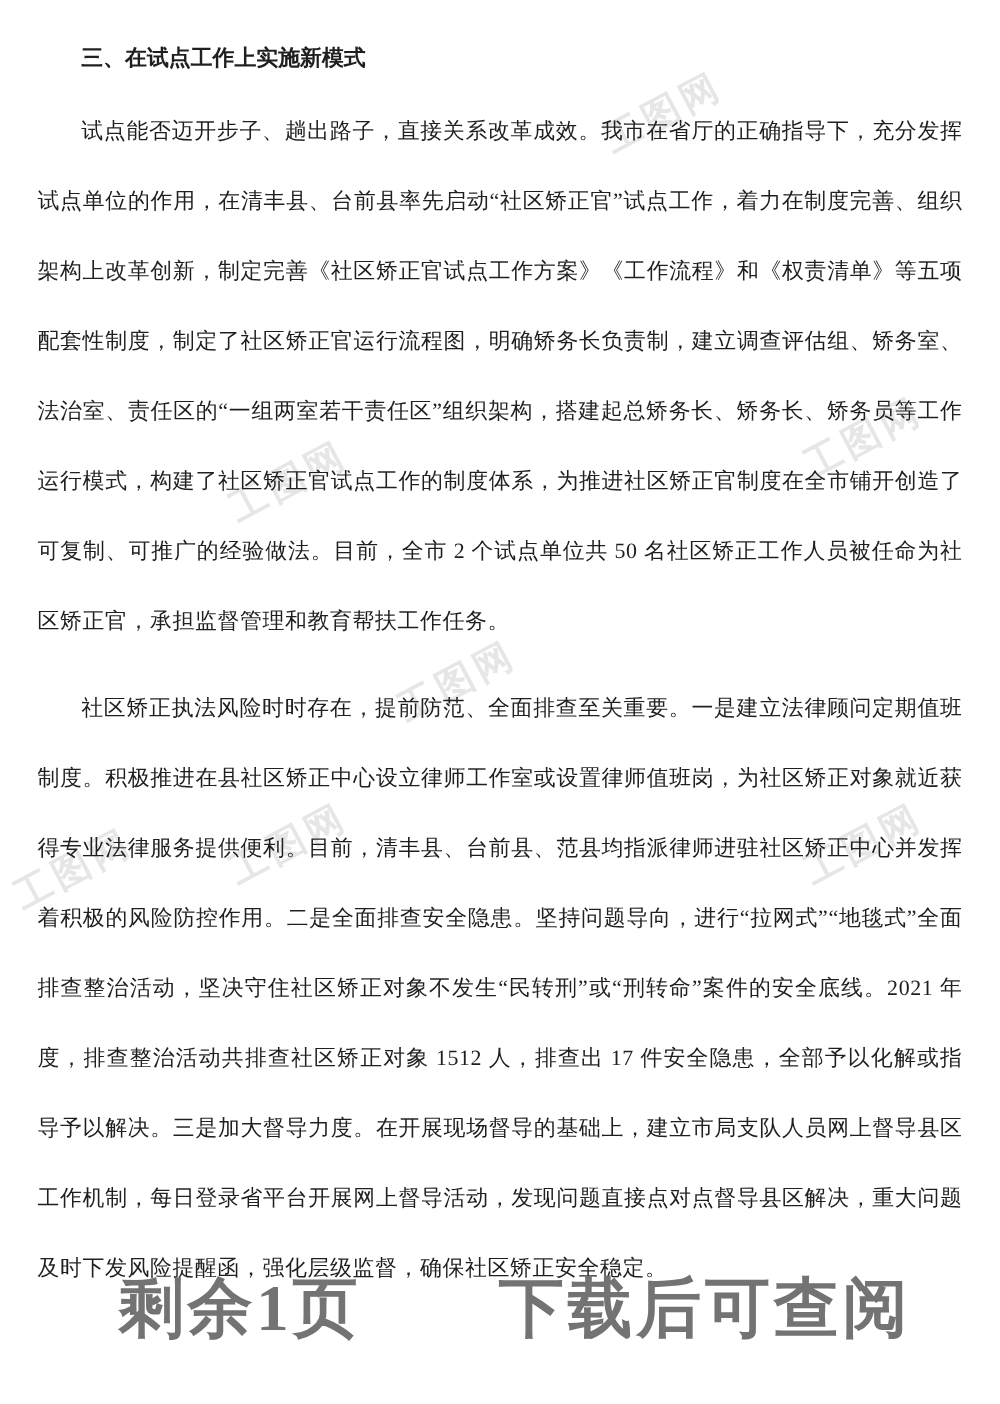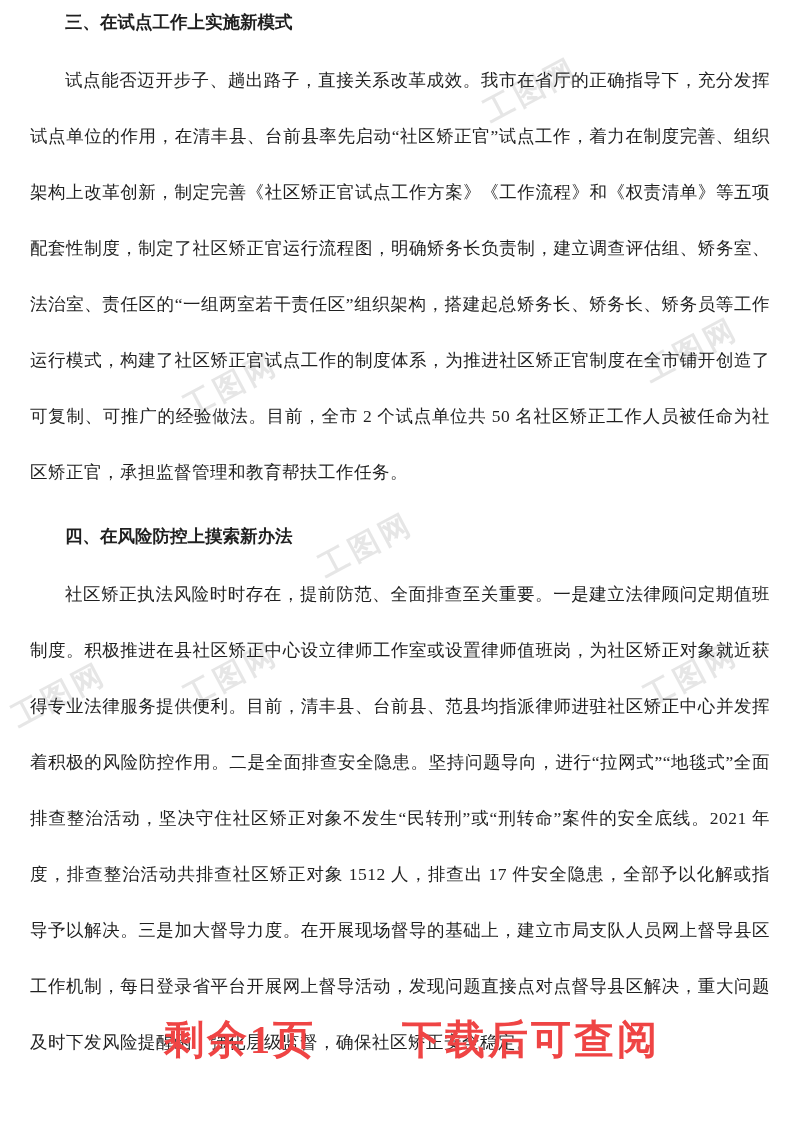--- a/index.html
+++ b/index.html
@@ -29,21 +29,21 @@
     font-weight: bold;
     color: rgba(140, 140, 140, 0.22);
     transform: rotate(-28deg);
     letter-spacing: 4px;
     white-space: nowrap;
     user-select: none;
   }
   .content {
     position: relative;
     z-index: 2;
-    padding: 0 30px 0 30px;
+    padding: 24px 30px 0 30px;
     font-family: Liberation Serif, serif;
   }
   .sec-heading {
     font-size: 17.5px;
     font-weight: bold;
     line-height: 44px;
     text-indent: 2em;
     margin: 0 0 8px 0;
   }
   .sec-heading.second {
@@ -57,23 +57,23 @@
     margin: 0 0 14px 0;
     letter-spacing: 0.5px;
   }
   .footer-note {
     position: absolute;
     z-index: 2;
     left: 0;
     right: 0;
     top: 1012px;
     text-align: center;
-    font-size: 40px;
+    font-size: 52px;
     font-weight: bold;
-    color: #ef4444;
+    color: #737373;
     letter-spacing: 3px;
     font-family: "Liberation Serif", "DejaVu Serif", serif;
     padding-left: 24px;
   }
 </style>
 </head>
 <body>
 
 <div class="page">
 
@@ -85,20 +85,19 @@
     <div class="wm" style="left:180px; top:655px;">工图网</div>
     <div class="wm" style="left:640px; top:655px;">工图网</div>
     <div class="wm" style="left:8px;  top:675px;">工图网</div>
   </div>
 
   <div class="content">
     <h2 class="sec-heading">三、在试点工作上实施新模式</h2>
 
     <p class="doc-para">试点能否迈开步子、趟出路子，直接关系改革成效。我市在省厅的正确指导下，充分发挥试点单位的作用，在清丰县、台前县率先启动“社区矫正官”试点工作，着力在制度完善、组织架构上改革创新，制定完善《社区矫正官试点工作方案》《工作流程》和《权责清单》等五项配套性制度，制定了社区矫正官运行流程图，明确矫务长负责制，建立调查评估组、矫务室、法治室、责任区的“一组两室若干责任区”组织架构，搭建起总矫务长、矫务长、矫务员等工作运行模式，构建了社区矫正官试点工作的制度体系，为推进社区矫正官制度在全市铺开创造了可复制、可推广的经验做法。目前，全市 2 个试点单位共 50 名社区矫正工作人员被任命为社区矫正官，承担监督管理和教育帮扶工作任务。</p>
 
-    <h2 class="sec-heading second">四、在风险防控上摸索新办法</h2>
 
     <p class="doc-para">社区矫正执法风险时时存在，提前防范、全面排查至关重要。一是建立法律顾问定期值班制度。积极推进在县社区矫正中心设立律师工作室或设置律师值班岗，为社区矫正对象就近获得专业法律服务提供便利。目前，清丰县、台前县、范县均指派律师进驻社区矫正中心并发挥着积极的风险防控作用。二是全面排查安全隐患。坚持问题导向，进行“拉网式”“地毯式”全面排查整治活动，坚决守住社区矫正对象不发生“民转刑”或“刑转命”案件的安全底线。2021 年度，排查整治活动共排查社区矫正对象 1512 人，排查出 17 件安全隐患，全部予以化解或指导予以解决。三是加大督导力度。在开展现场督导的基础上，建立市局支队人员网上督导县区工作机制，每日登录省平台开展网上督导活动，发现问题直接点对点督导县区解决，重大问题及时下发风险提醒函，强化层级监督，确保社区矫正安全稳定。</p>
   </div>
 
   <div class="footer-note">剩余1页　　下载后可查阅</div>
 
 </div>
 
 </body></html>

